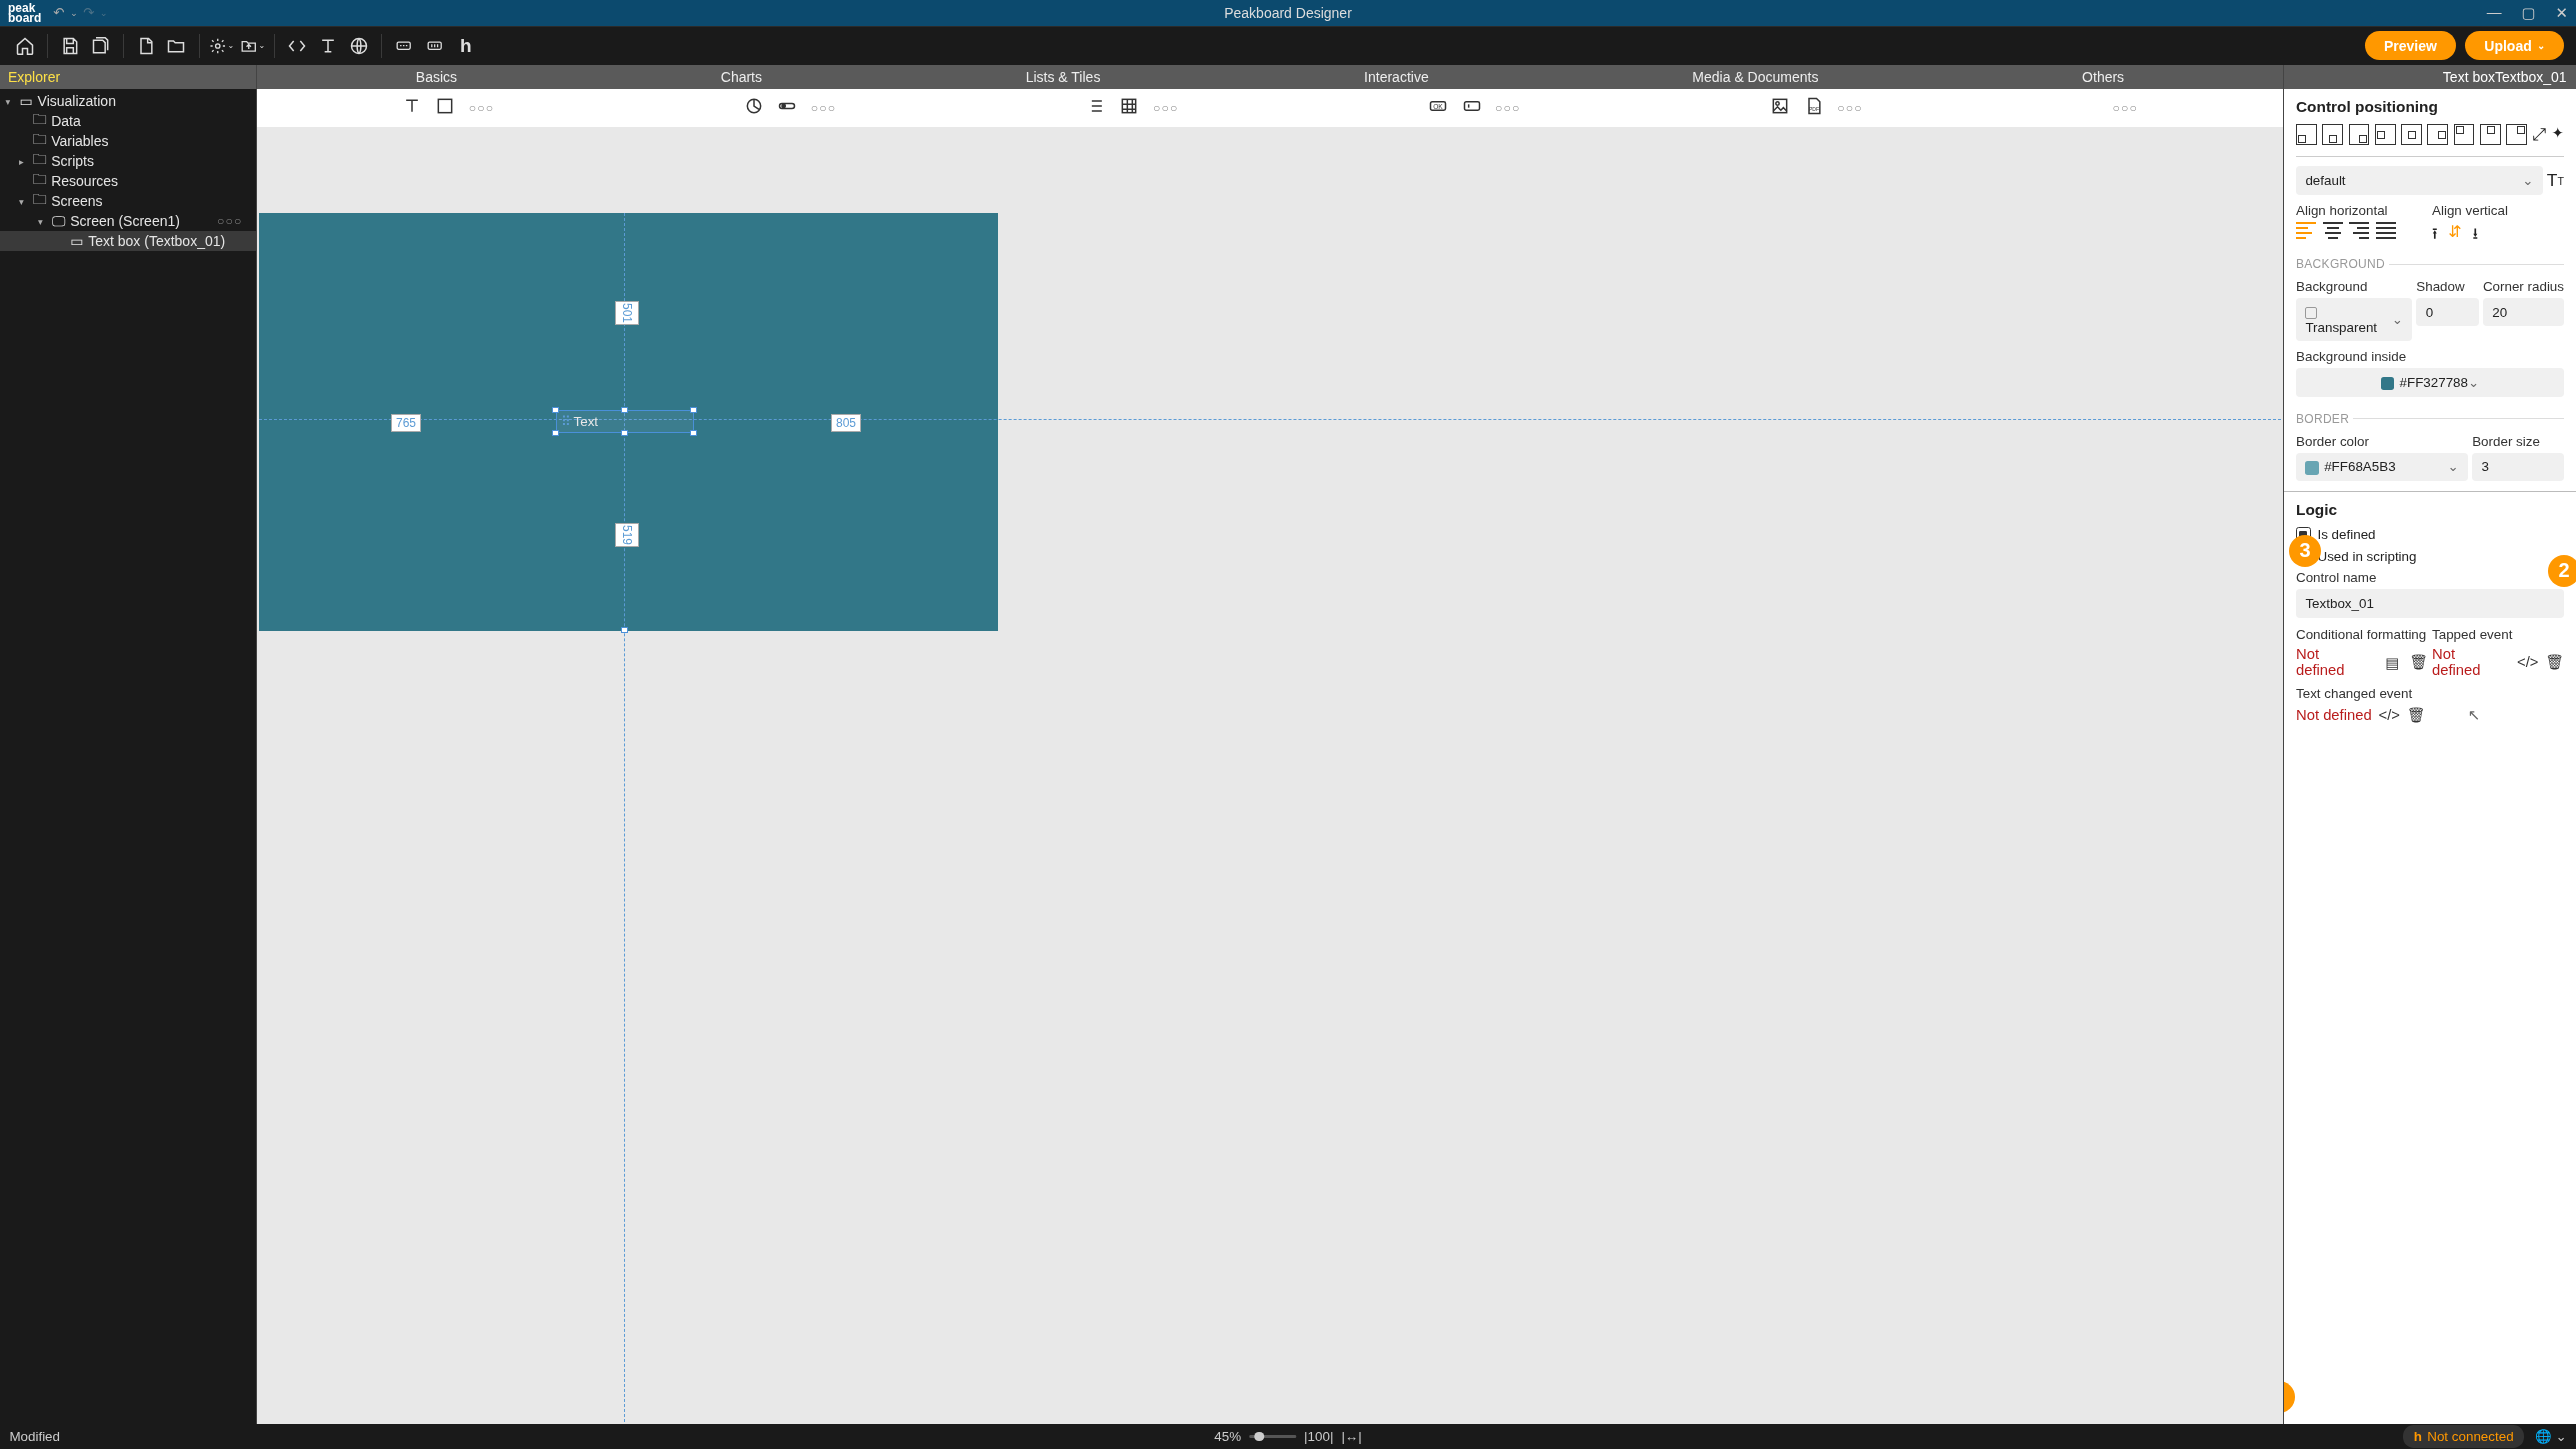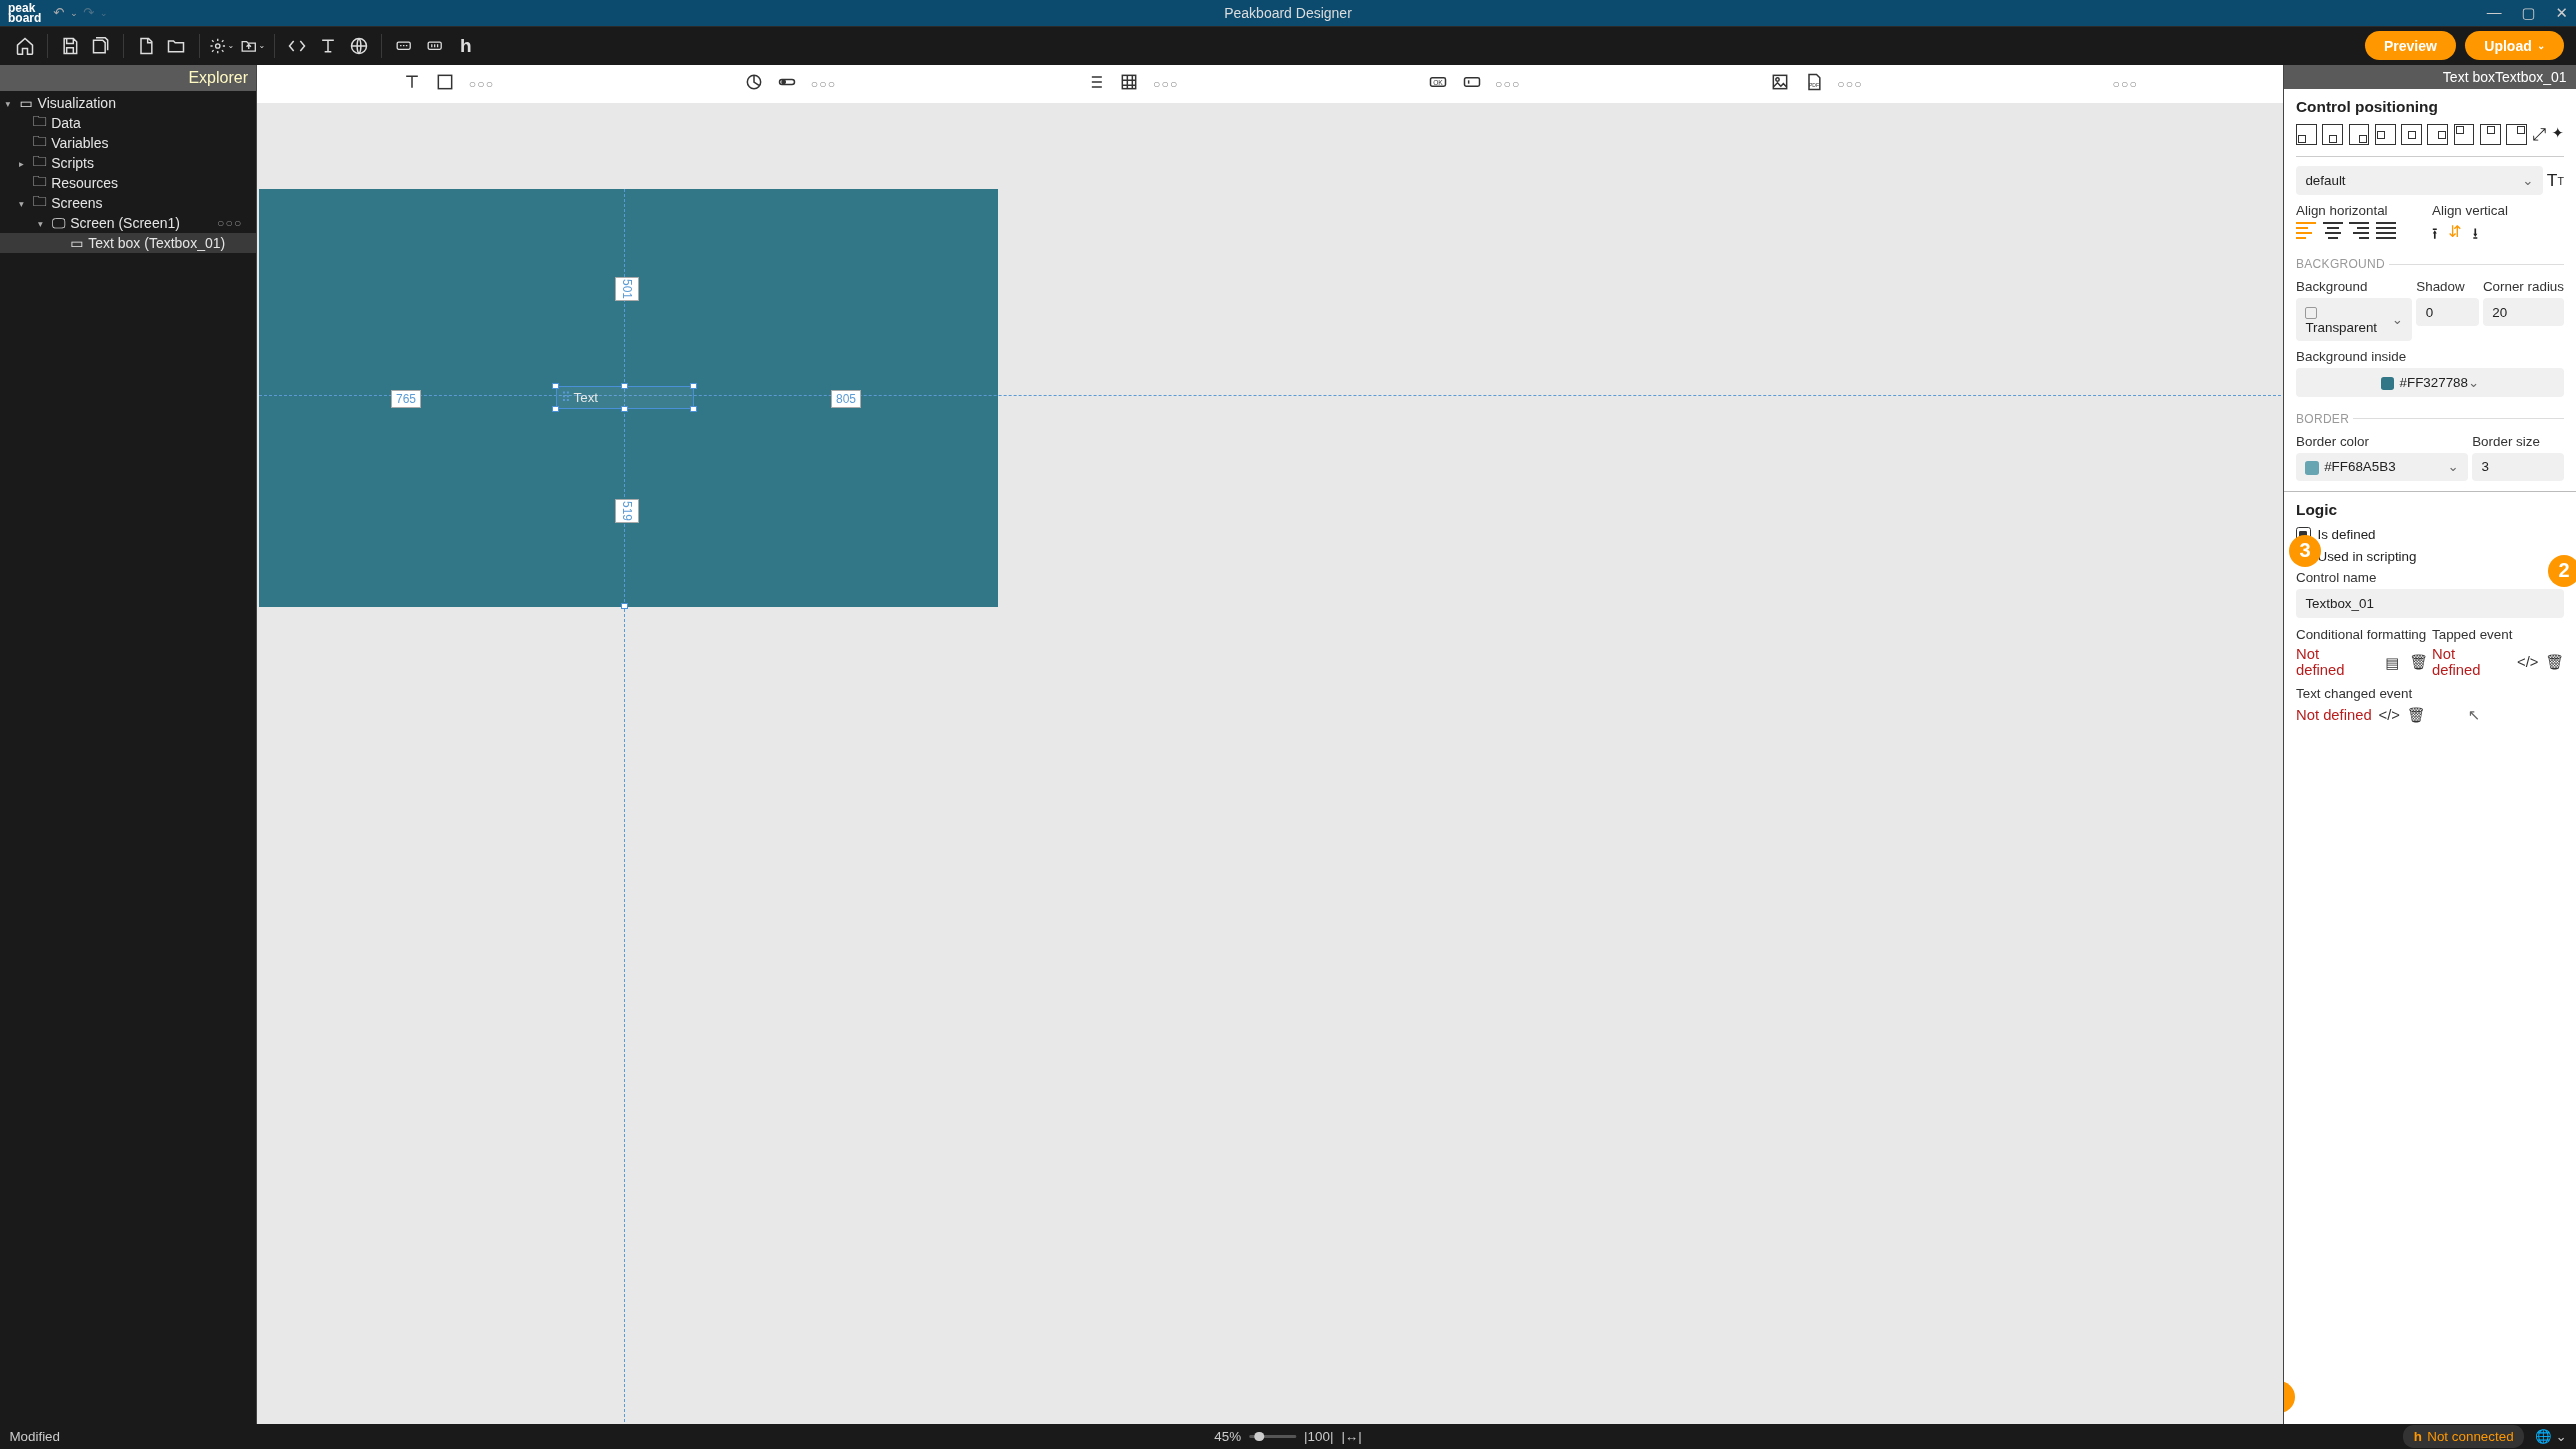--- a/index.html
+++ b/index.html
@@ -21,21 +21,21 @@
 .toolbar .tb-icon svg { width: 20px; height: 20px; }
 .toolbar .tb-icon.small svg { width: 17.4px; height: 17.4px; }
 .toolbar .right { margin-left: auto; display: flex; gap: 9.4px; }
 .btn-orange { background: #ff9800; color: #fff; border: none; border-radius: 14.8px; padding: 6.7px 19px; font-size: 14px; font-weight: 600; display: flex; align-items: center; gap: 5.4px; }
 
 
 .main { display: flex; height: calc(100% - 25.5px - 39px - 25.5px); }
 
 
 .explorer { width: 256px; background: #1a1a1a; display: flex; flex-direction: column; }
-.panel-header { background: #5a5a5a; color: #fef9c3; padding: 4px 8px; font-size: 16px; text-align: right; }
+.panel-header { background: #5a5a5a; color: #fde047; padding: 4px 8px; font-size: 14px; }
 .tree { padding: 2.7px 0; }
 .tree-item { display: flex; align-items: center; padding: 2px 5.4px; gap: 4px; font-size: 14px; color: #e5e5e5; }
 .tree-item.selected { background: #3a3a3a; }
 .tree-item .arrow { width: 9.4px; display: inline-block; font-size: 9.4px; color: #aaa; }
 .tree-item .ticon { width: 14.8px; height: 14.8px; display: inline-flex; align-items: center; justify-content: center; }
 .tree-item .dots { margin-left: auto; color: #888; font-size: 12px; letter-spacing: 1.3px; padding-right: 8px; }
 .indent-1 { padding-left: 19px; }
 .indent-2 { padding-left: 38px; }
 .indent-3 { padding-left: 56px; }
 
@@ -237,20 +237,28 @@
         </div>
       <div class="tree-item indent-3 selected">
           <span class="arrow"></span>
           <span class="ticon">▭</span>
           <span>Text box (Textbox_01)</span>
         </div>
     </div>
   </div>
 
   <div class="canvas-area">
+    <div class="ribbon-tabs">
+      <span>Basics</span>
+      <span>Charts</span>
+      <span>Lists &amp; Tiles</span>
+      <span>Interactive</span>
+      <span>Media &amp; Documents</span>
+      <span>Others</span>
+    </div>
     <div class="ribbon-icons">
       <div class="ribbon-group">
         <span class="ri"><svg viewBox="0 0 24 24">
               <path d="M5 5h14M12 5v14"></path>
             </svg></span>
         <span class="ri"><svg viewBox="0 0 24 24">
               <rect x="4" y="4" width="16" height="16"></rect>
             </svg></span>
         <span class="more">○○○</span>
       </div>

